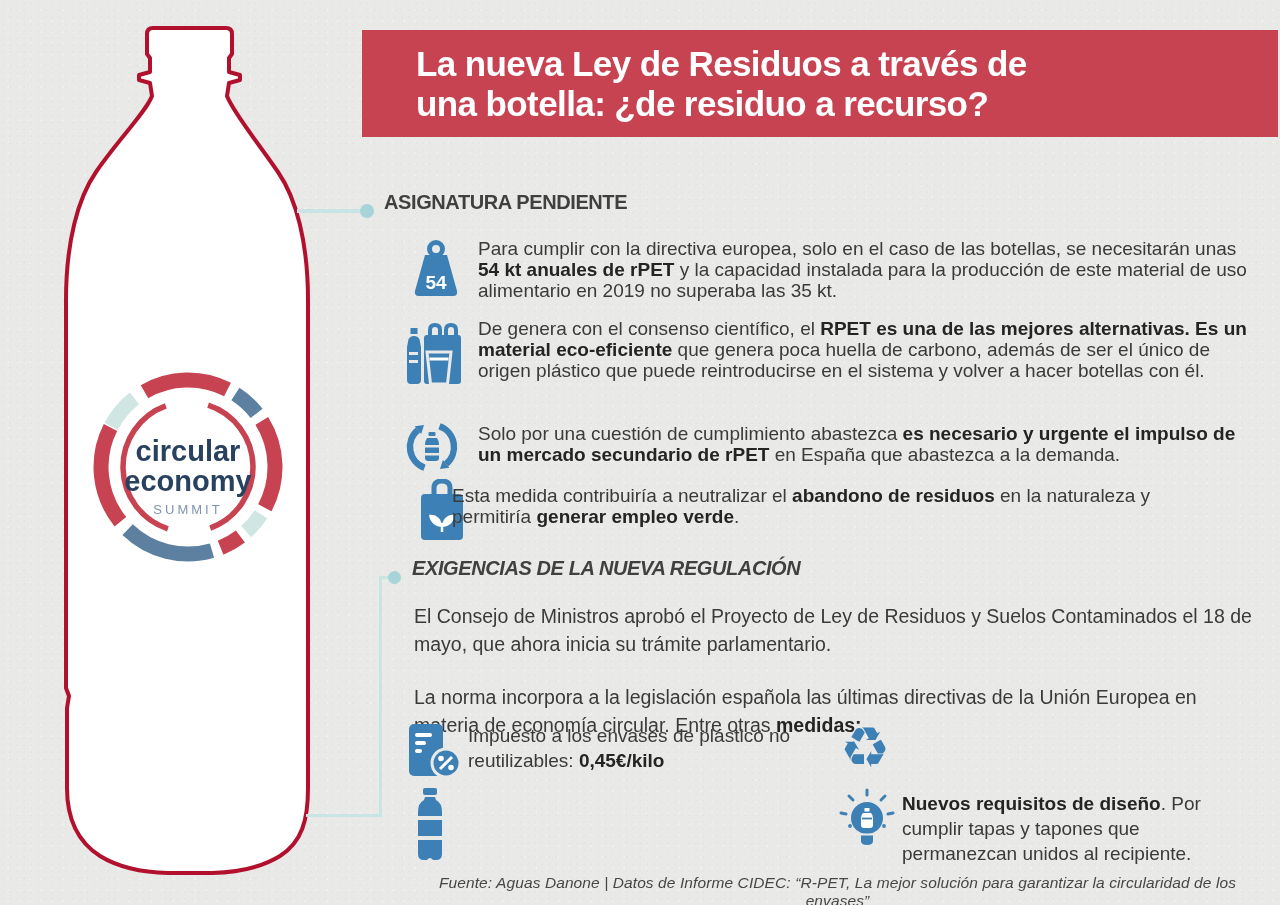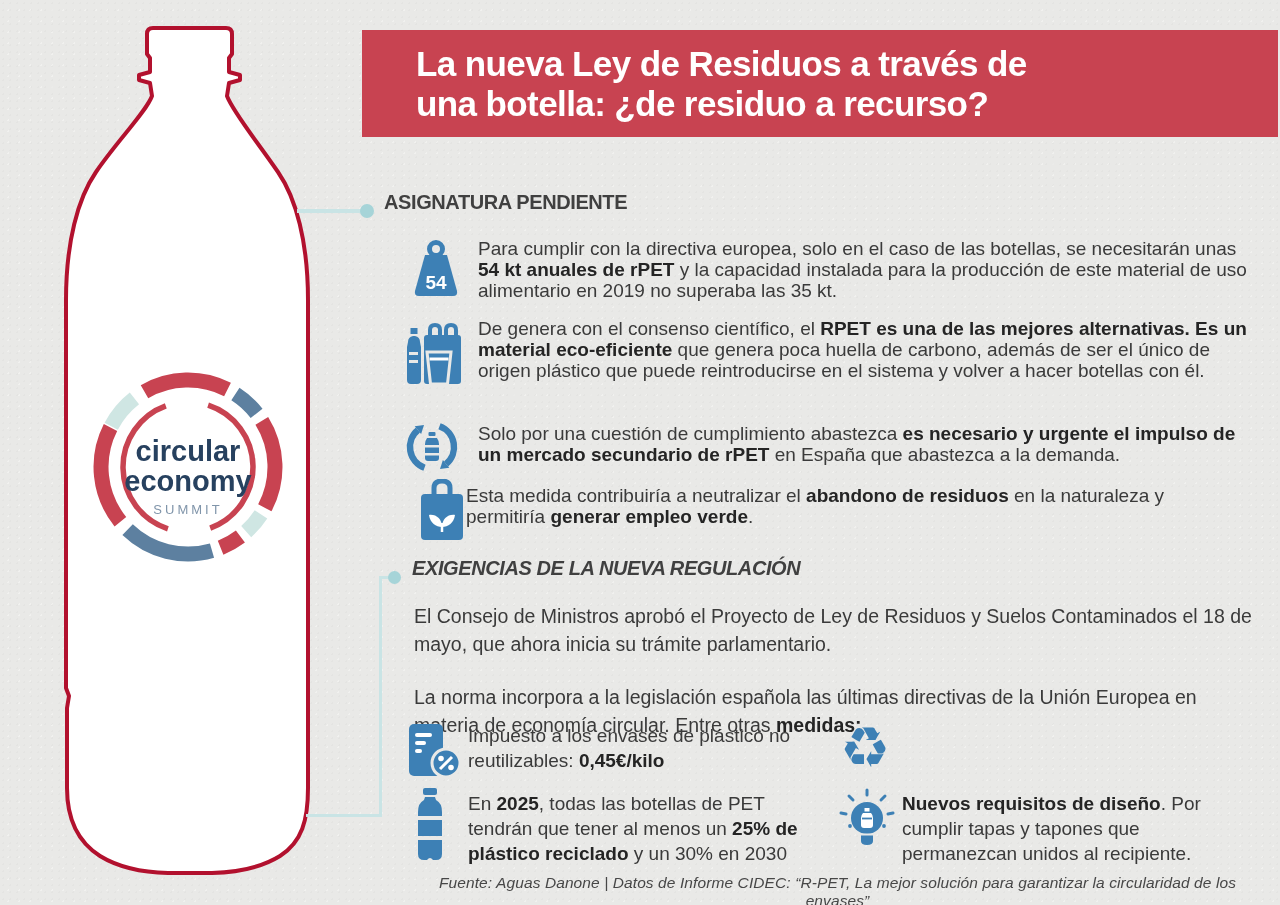--- a/index.html
+++ b/index.html
@@ -103,21 +103,21 @@
   </svg>
   <div class="abs rich" style="left:478px;top:423px;width:780px;"><span>Solo por una cuestión de cumplimiento abastezca </span><b>es necesario y urgente el impulso de un mercado secundario de rPET</b><span> en España que abastezca a la demanda.</span></div>
 
   <svg class="abs" style="left:419px;top:479px;" width="46" height="62" viewBox="0 0 46 62">
     <path d="M15,15 V9 q0,-7 8,-7 q8,0 8,7 v6" fill="none" stroke="#3d80b5" stroke-width="5"></path>
     <rect x="2" y="15" width="42" height="46" rx="4" fill="#3d80b5"></rect>
     <path d="M23,48 C23,40 17,35 10,36 C11,44 17,48 23,48 Z" fill="#ffffff"></path>
     <path d="M23,48 C23,40 29,35 36,36 C35,44 29,48 23,48 Z" fill="#ffffff"></path>
     <line x1="23" y1="53" x2="23" y2="44" stroke="#ffffff" stroke-width="2.5"></line>
   </svg>
-  <div class="abs rich" style="left:466px;top:485px;width:780px;"><span>Esta medida contribuiría a neutralizar el </span><b>abandono de residuos</b><span> en la naturaleza y permitiría </span><b>generar empleo verde</b><span>.</span></div>
+  <div class="abs rich" style="left:452px;top:485px;width:780px;"><span>Esta medida contribuiría a neutralizar el </span><b>abandono de residuos</b><span> en la naturaleza y permitiría </span><b>generar empleo verde</b><span>.</span></div>
 
   <div class="abs conn" style="left:306px;top:814px;width:76px;height:3px;"></div>
   <div class="abs conn" style="left:379px;top:578px;width:3px;height:239px;"></div>
   <div class="abs conn" style="left:379px;top:576px;width:14px;height:3px;"></div>
   <div class="abs conn-dot" style="left:388px;top:571px;width:13px;height:13px;"></div>
 
   <div class="abs sec-heading" style="left:412px;top:557px;font-style:italic;">EXIGENCIAS DE LA NUEVA REGULACIÓN</div>
 
   <div class="abs para" style="left:414px;top:602px;width:845px;">El Consejo de Ministros aprobó el Proyecto de Ley de Residuos y Suelos Contaminados el 18 de mayo, que ahora inicia su trámite parlamentario.</div>
   <div class="abs para" style="left:414px;top:655px;width:845px;margin-top:28px;"><span>La norma incorpora a la legislación española las últimas directivas de la Unión Europea en materia de economía circular. Entre otras </span><b>medidas:</b></div>
@@ -133,21 +133,20 @@
     <circle cx="44" cy="45.5" r="2.8" fill="#ffffff"></circle>
   </svg>
   <div class="abs measure-text" style="left:468px;top:723px;width:338px;"><span>Impuesto a los envases de plástico no reutilizables: </span><b>0,45€/kilo</b></div>
 
   <svg class="abs" style="left:411px;top:788px;" width="38" height="74" viewBox="0 0 38 74">
     <rect x="12" y="0" width="14" height="7" rx="2" fill="#3d80b5"></rect>
     <path d="M14,9 h10 l1,3 q6,3 6,12 v4 H7 v-4 q0,-9 6,-12 Z" fill="#3d80b5"></path>
     <rect x="7" y="32" width="24" height="16" fill="#3d80b5"></rect>
     <path d="M7,52 h24 v14 q0,6 -6,6 h-3 q-3,-4 -6,0 h-3 q-6,0 -6,-6 Z" fill="#3d80b5"></path>
   </svg>
-  <div class="abs measure-text" style="left:468px;top:791px;width:348px;"><span>En </span><b>2025</b><span>, todas las botellas de PET tendrán que tener al menos un </span><b>25% de plástico reciclado</b><span> y un 30% en 2030</span></div>
 
   <div class="abs recycle-glyph" style="left:840px;top:720px;">♻</div>
 
   <svg class="abs" style="left:838px;top:788px;" width="58" height="66" viewBox="0 0 58 66">
     <circle cx="29" cy="30" r="16" fill="#3d80b5"></circle>
     <path d="M23,47 h12 v6 q0,4 -6,4 q-6,0 -6,-4 Z" fill="#3d80b5"></path>
     <line x1="22" y1="46.5" x2="36" y2="46.5" stroke="#e9e9e7" stroke-width="2"></line>
     <rect x="26.5" y="20" width="5" height="3.5" fill="#ffffff"></rect>
     <path d="M25,25 h8 q2,2 2,5 v7 q0,3 -3,3 h-6 q-3,0 -3,-3 v-7 q0,-3 2,-5 Z" fill="#ffffff"></path>
     <line x1="24" y1="30.5" x2="34" y2="30.5" stroke="#3d80b5" stroke-width="1.8"></line>

